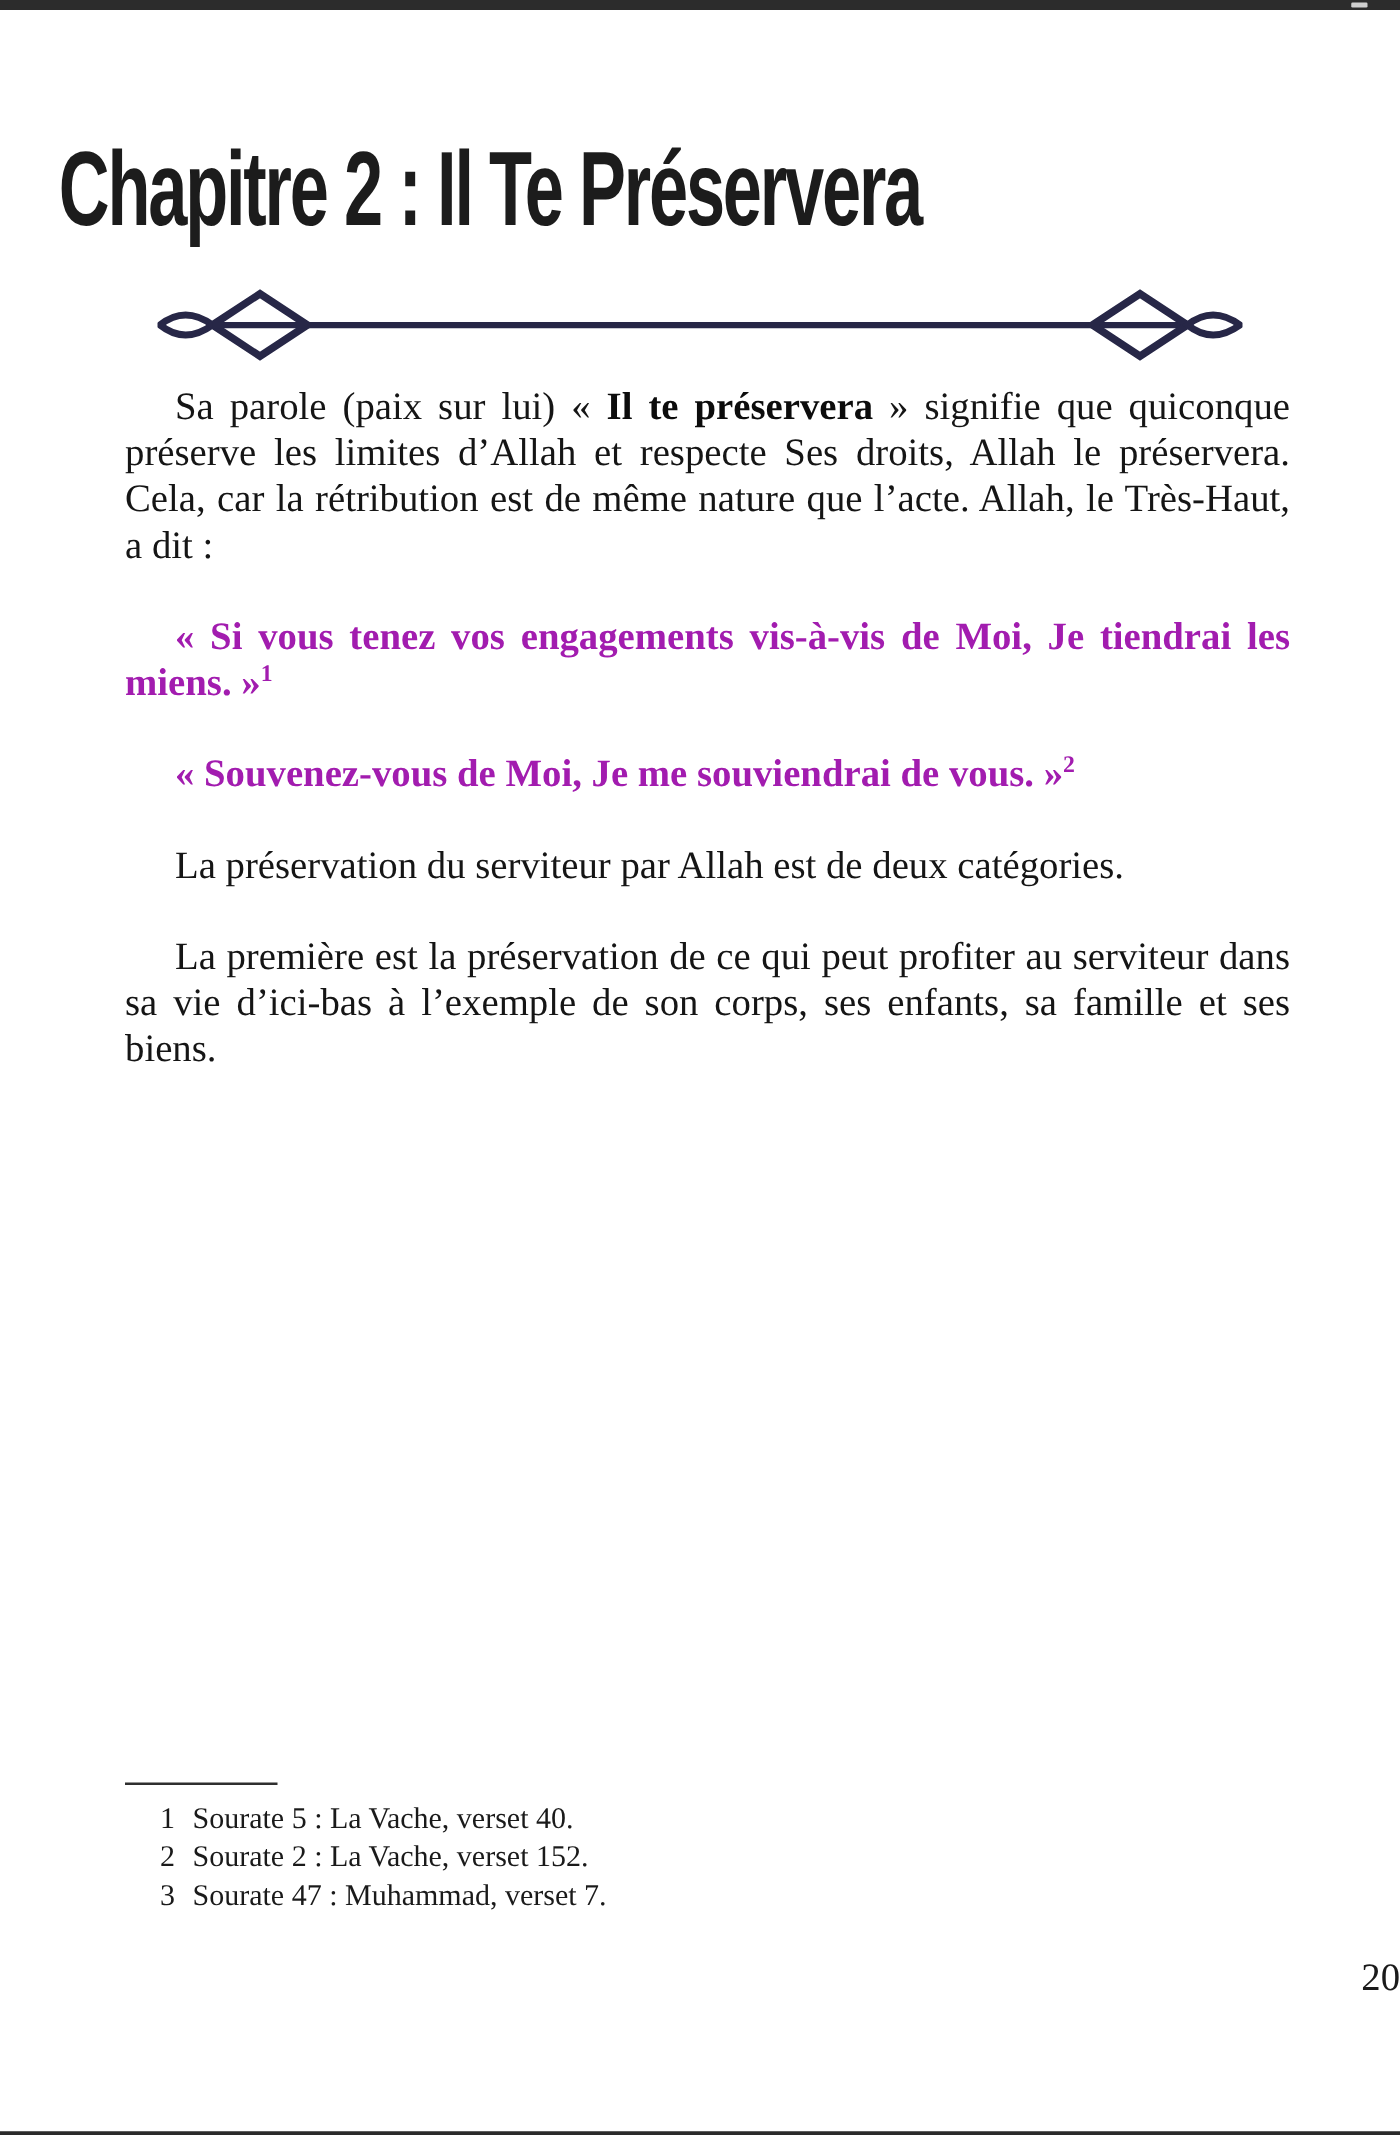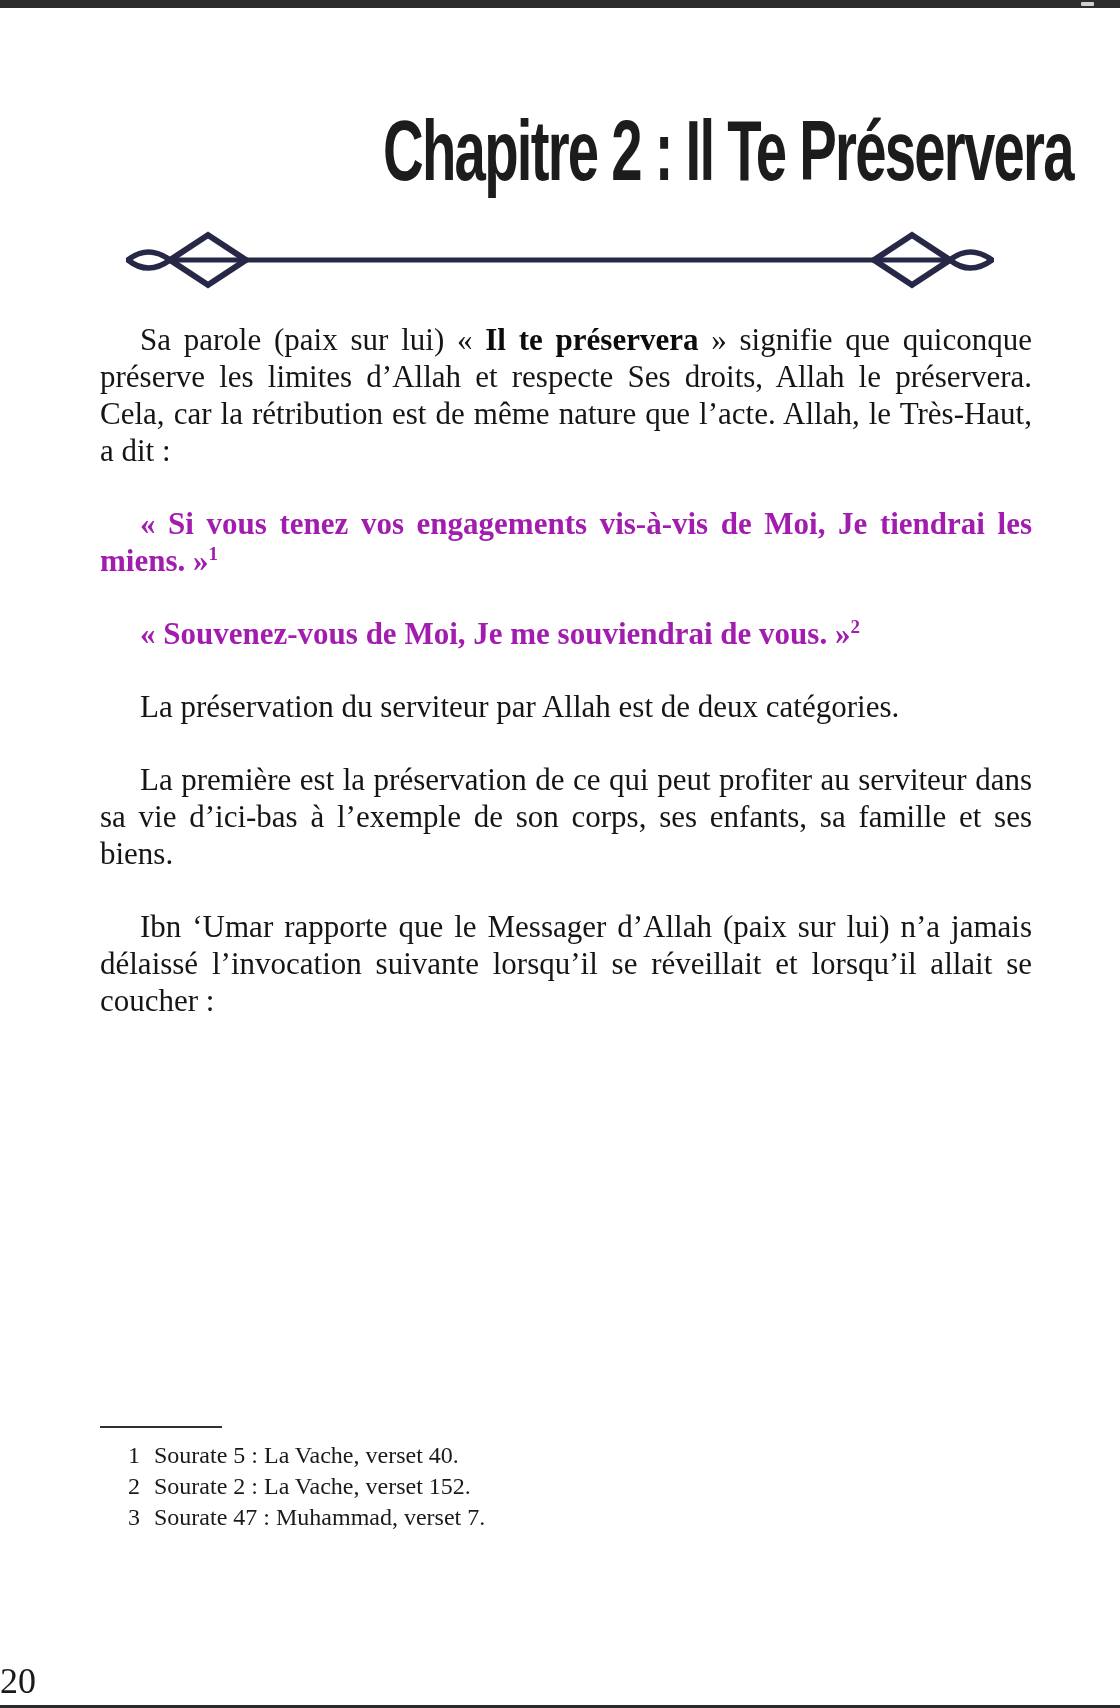--- a/index.html
+++ b/index.html
@@ -6,50 +6,50 @@
   .page {
     position:relative; width:1120px; height:1708px; background:#ffffff;
     font-family:"Liberation Serif", serif; color:#151515; overflow:hidden;
   }
   .top-edge { position:absolute; top:0; left:0; width:100%; height:8px; background:#2c2c2c; }
   .top-notch { position:absolute; top:2px; left:1081px; width:13px; height:4px; background:#cfcfcf; border-radius:1px; }
   .bottom-edge { position:absolute; bottom:0; left:0; width:100%; height:3px; background:#2a2a2a; }
 
   .chapter-title {
     position:absolute; top:86px; left:0; width:100%; height:130px;
-    display:flex; align-items:center; justify-content:flex-end;
+    display:flex; align-items:center; justify-content:flex-start;
   }
   .chapter-title .t {
     font-family:"Liberation Sans", sans-serif; font-weight:700; font-size:64px;
     letter-spacing:-2px; color:#1c1c1c; white-space:nowrap;
     transform:scale(0.88, 1.32); transform-origin:center center;
   }
 
   .divider { position:absolute; top:228px; left:126px; width:868px; height:64px; }
 
   .text-block { position:absolute; left:100px; width:932px; top:306px; }
   .text-block p {
     margin:36px 0 0 0; padding:0;
     font-size:31px; line-height:37px; text-align:justify; text-indent:40px;
     color:#151515;
   }
-  .text-block p:first-child { margin-top:15px; }
+  .text-block p:first-child { margin-top:0; }
   .text-block p.quote { font-weight:700; color:#a21caf; }
   .b { font-weight:700; color:#0c0c0c; }
   sup.ref { font-size:19px; line-height:0; vertical-align:super; font-weight:700; }
 
   .footnote-area { position:absolute; left:100px; top:1426px; width:932px; }
   .footnote-rule { width:122px; border-top:2px solid #2f2f2f; margin:0 0 12px 0; }
   .footnote-row { display:flex; font-size:24px; line-height:31px; color:#1a1a1a; }
   .footnote-row .fn-num { width:26px; flex:0 0 26px; margin-left:28px; }
   .footnote-row .fn-text { flex:1; }
 
   .page-number {
-    position:absolute; top:1660px; left:0; width:100%;
-    text-align:left; font-size:36px; color:#1a1a1a;
+    position:absolute; top:1564px; left:0; width:100%;
+    text-align:right; font-size:31px; color:#1a1a1a;
   }
 </style>
 </head>
 <body>
 
 <div class="page">
 
   <div class="top-edge">
     <span class="top-notch"></span>
   </div>
@@ -76,21 +76,20 @@
 
     <p class="quote"><span>« Si vous tenez vos engagements vis-à-vis de Moi, Je tiendrai les miens. »</span><sup class="ref">1</sup></p>
 
     <p class="quote"><span>« Souvenez-vous de Moi, Je me souviendrai de vous. »</span><sup class="ref">2</sup></p>
 
 
     <p>La préservation du serviteur par Allah est de deux catégories.</p>
 
     <p>La première est la préservation de ce qui peut profiter au serviteur dans sa vie d’ici-bas à l’exemple de son corps, ses enfants, sa famille et ses biens.</p>
 
-    <p>Ibn ‘Umar rapporte que le Messager d’Allah (paix sur lui) n’a jamais délaissé l’invocation suivante lorsqu’il se réveillait et lorsqu’il allait se coucher :</p>
 
   </div>
 
   <div class="footnote-area">
     <div class="footnote-rule"></div>
     <div class="footnote-row">
       <span class="fn-num">1</span>
       <span class="fn-text">Sourate 5 : La Vache, verset 40.</span>
     </div>
     <div class="footnote-row">

